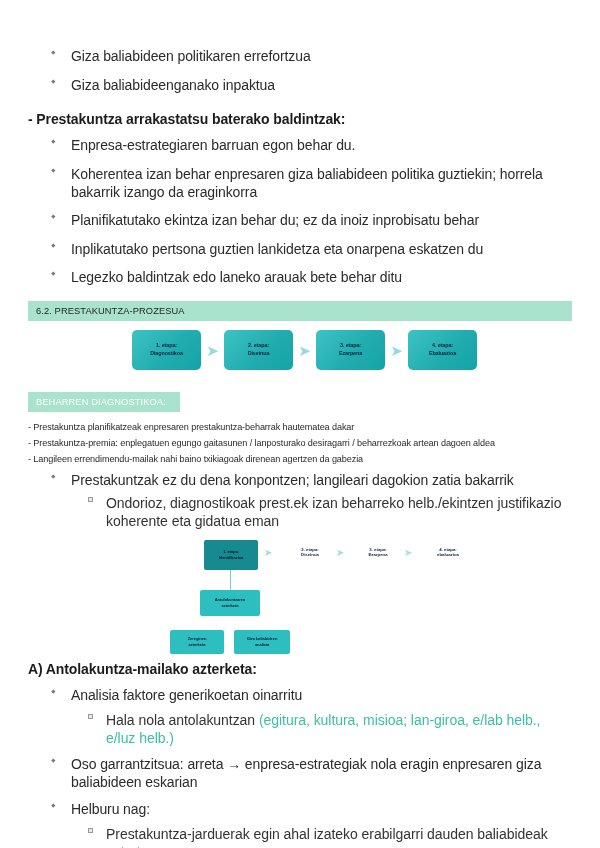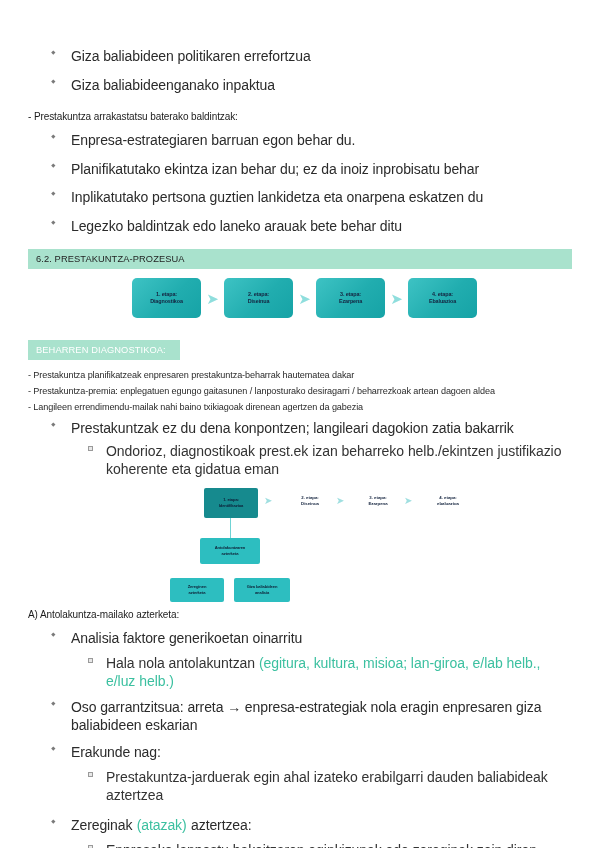--- a/index.html
+++ b/index.html
@@ -18,22 +18,22 @@
   
   .line {
     font-size: 9.1px;
     line-height: 11px;
     color: #2a2a2a;
     letter-spacing: -0.1px;
     white-space: nowrap;
   }
   .bold { font-weight: normal; }
   .heading-line {
-    font-size: 10px;
-    font-weight: normal;
+    font-size: 14px;
+    font-weight: bold;
     color: #1c1c1c;
     letter-spacing: -0.1px;
   }
 
   
   ul { list-style: none; margin: 0; padding: 0; }
   li { position: relative; }
 
   .lvl1 { padding-left: 43px; margin-bottom: 10.5px; }
   .lvl1::before {
@@ -152,20 +152,21 @@
       <span class="txt-md">Giza baliabideenganako inpaktua</span>
     </li>
   </ul>
 
   <div style="height:7px"></div>
   <div class="heading-line">- Prestakuntza arrakastatsu baterako baldintzak:</div>
 
   <div style="height:9px"></div>
   <ul>
     <li class="lvl1"><span class="txt-md">Enpresa-estrategiaren barruan egon behar du.</span></li>
+    <li class="lvl1"><span class="txt-md">Koherentea izan behar enpresaren giza baliabideen politika guztiekin; horrela bakarrik izango da eraginkorra</span></li>
     <li class="lvl1"><span class="txt-md">Planifikatutako ekintza izan behar du; ez da inoiz inprobisatu behar</span></li>
     <li class="lvl1"><span class="txt-md">Inplikatutako pertsona guztien lankidetza eta onarpena eskatzen du</span></li>
     <li class="lvl1"><span class="txt-md">Legezko baldintzak edo laneko arauak bete behar ditu</span></li>
   </ul>
 
   <div style="height:4px"></div>
   <div class="bar bar-full">6.2. PRESTAKUNTZA-PROZESUA</div>
 
   <div class="flow1">
     <div class="fbox" style="left:104px">
@@ -258,21 +259,21 @@
     <li class="lvl1" style="margin-bottom:7px">
       <span class="txt-md">Analisia faktore generikoetan oinarritu</span>
     </li>
     <li class="lvl2" style="margin-bottom:8px">
       <span class="txt-sm">Hala nola antolakuntzan </span><span class="txt-sm accent">(egitura, kultura, misioa; lan-giroa, e/lab helb., e/luz helb.)</span>
     </li>
     <li class="lvl1" style="margin-bottom:9px">
       <span class="txt-md">Oso garrantzitsua: arreta → enpresa-estrategiak nola eragin enpresaren giza baliabideen eskarian</span>
     </li>
     <li class="lvl1" style="margin-bottom:7px">
-      <span class="txt-md">Erakunde nag:</span>
+      <span class="txt-md">Helburu nag:</span>
     </li>
     <li class="lvl2" style="margin-bottom:0">
       <span class="txt-sm">Prestakuntza-jarduerak egin ahal izateko erabilgarri dauden baliabideak aztertzea</span>
     </li>
   </ul>
 
   <div style="height:12px"></div>
   <ul>
     <li class="lvl1" style="margin-bottom:7px">
       <span class="txt-md bold">Zereginak</span>

